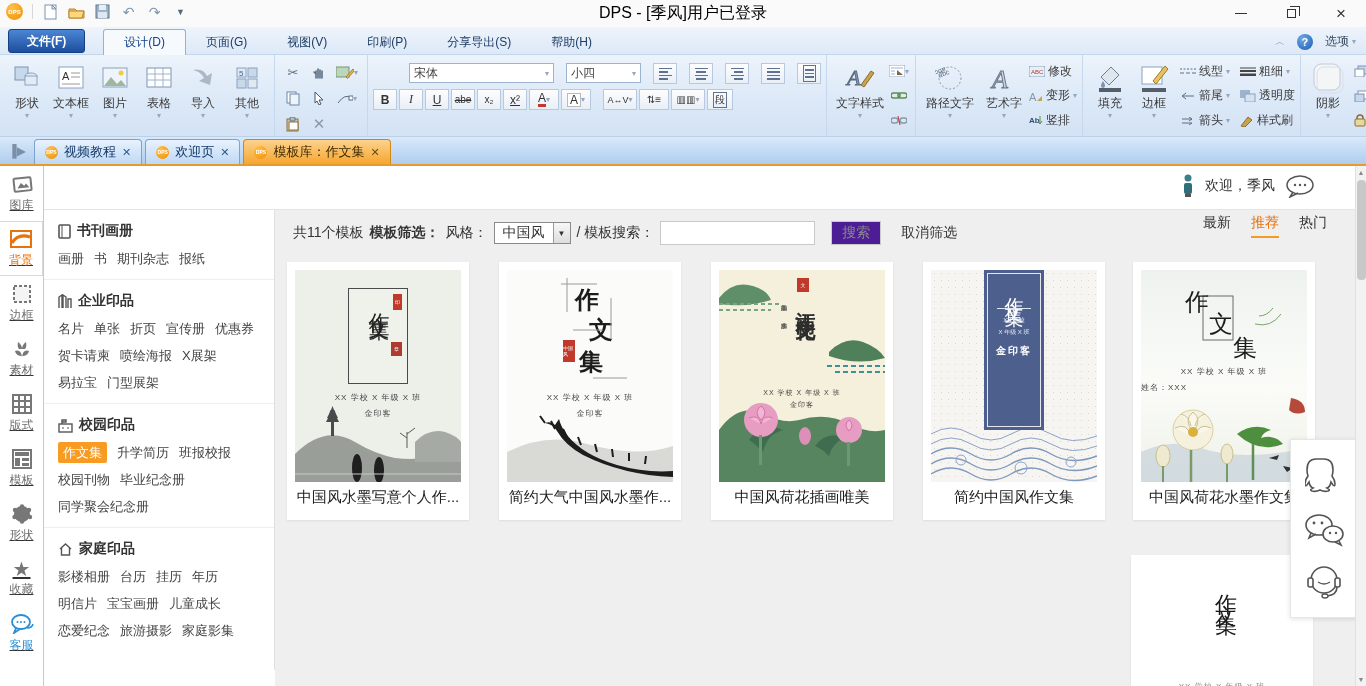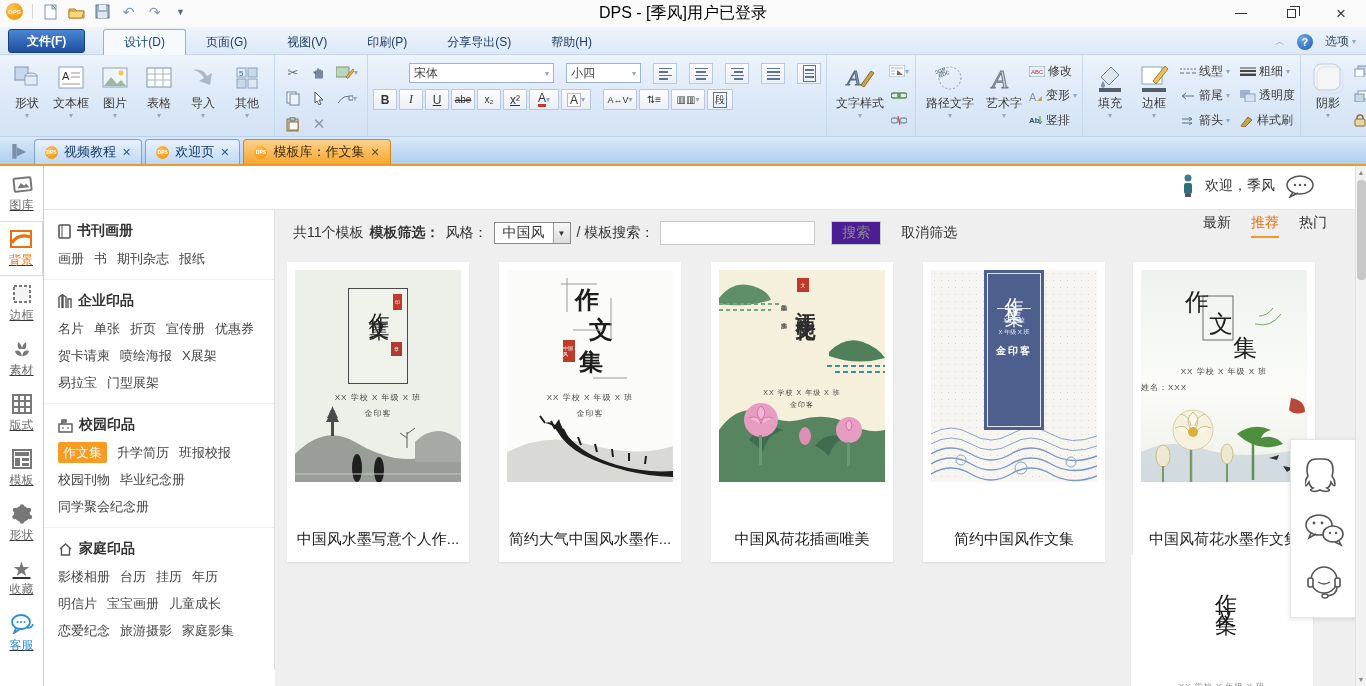--- a/index.html
+++ b/index.html
@@ -90,21 +90,21 @@
   .style-sel .val { padding:0 8px; display:flex; align-items:center; }
   .style-sel .arr { width:17px; background:linear-gradient(#f7f7f7,#ddd); border-left:1px solid #9a9a9a; display:flex; align-items:center; justify-content:center; font-size:8px; color:#333; }
   #searchbox { width:155px; height:24px; background:#fff; border:1px solid #c9c9c9; }
   #searchbtn { height:24px; padding:0 10px; border:1px solid #c9c9c9; background:#4c1d95; color:#8a8a8a; display:flex; align-items:center; }
   #sortbar { position:absolute; right:28px; top:4px; display:flex; gap:20px; font-size:14px; color:#333; }
   .sortit.sel { color:#e8720c; border-bottom:2px solid #f59a23; padding-bottom:4px; }
 
   
   .card { position:absolute; width:182px; background:#fff; box-shadow:0 1px 2px rgba(0,0,0,.08); padding:8px; }
   .thumb { position:relative; width:166px; height:212px; overflow:hidden; }
-  .caption { height:30px; display:flex; align-items:center; justify-content:center; font-size:15px; color:#1d1d1d; white-space:nowrap; overflow:hidden;margin-top:42px; }
+  .caption { height:30px; display:flex; align-items:center; justify-content:center; font-size:15px; color:#1d1d1d; white-space:nowrap; overflow:hidden; }
   .vtext { writing-mode:vertical-rl; text-orientation:upright; }
   .serif { font-family:"Liberation Serif","DejaVu Serif",serif; }
   .seal { background:#c0392b; color:#fff; font-size:5px; display:flex; align-items:center; justify-content:center; }
   .tiny { font-size:8px; color:#444; letter-spacing:1px; white-space:nowrap; }
 
   
   .t1 { background:#edefe9; }
   .t1 .tbox { position:absolute; left:53px; top:18px; width:60px; height:96px; border:1px solid #4a4a4a; background:#eff1eb; }
   .t2 { background:#fbfbfa; }
   .t3 { background:#f4f0dc; }

